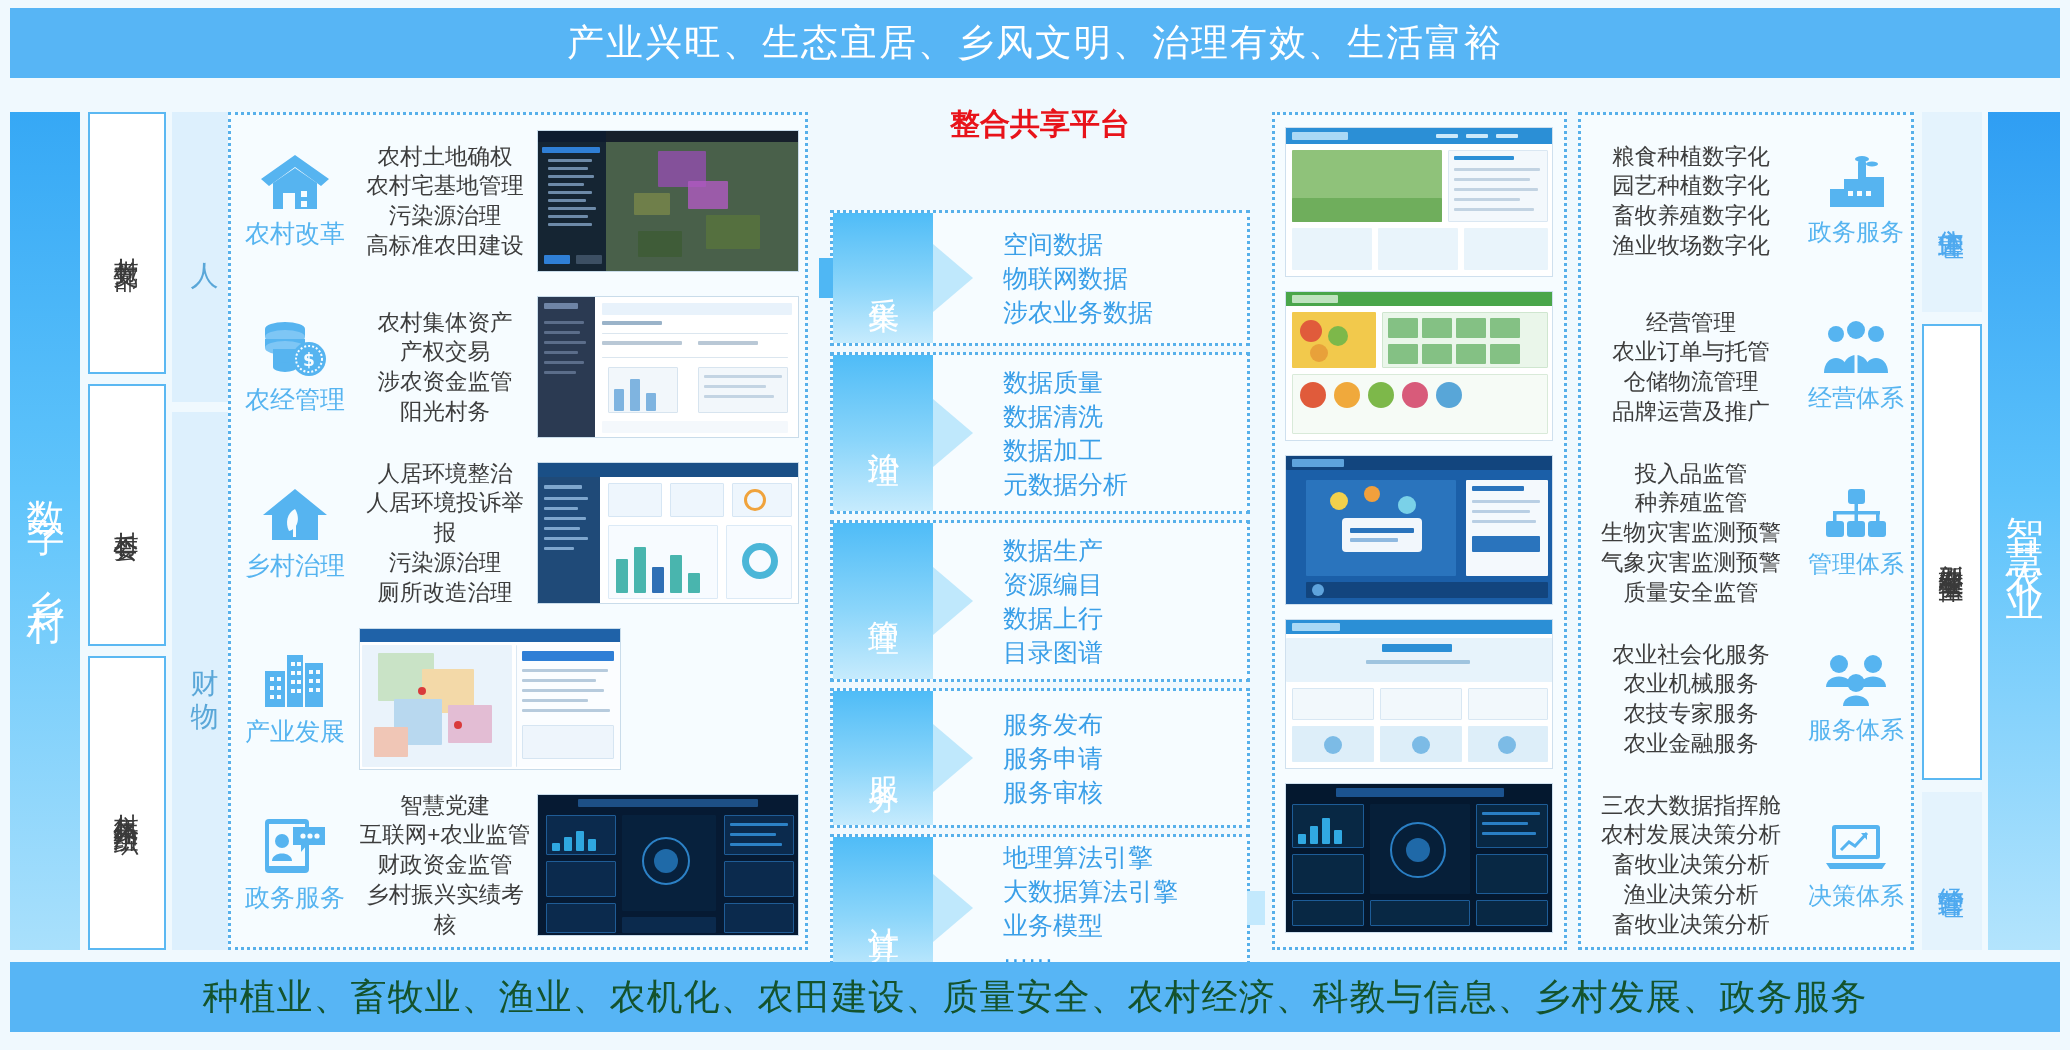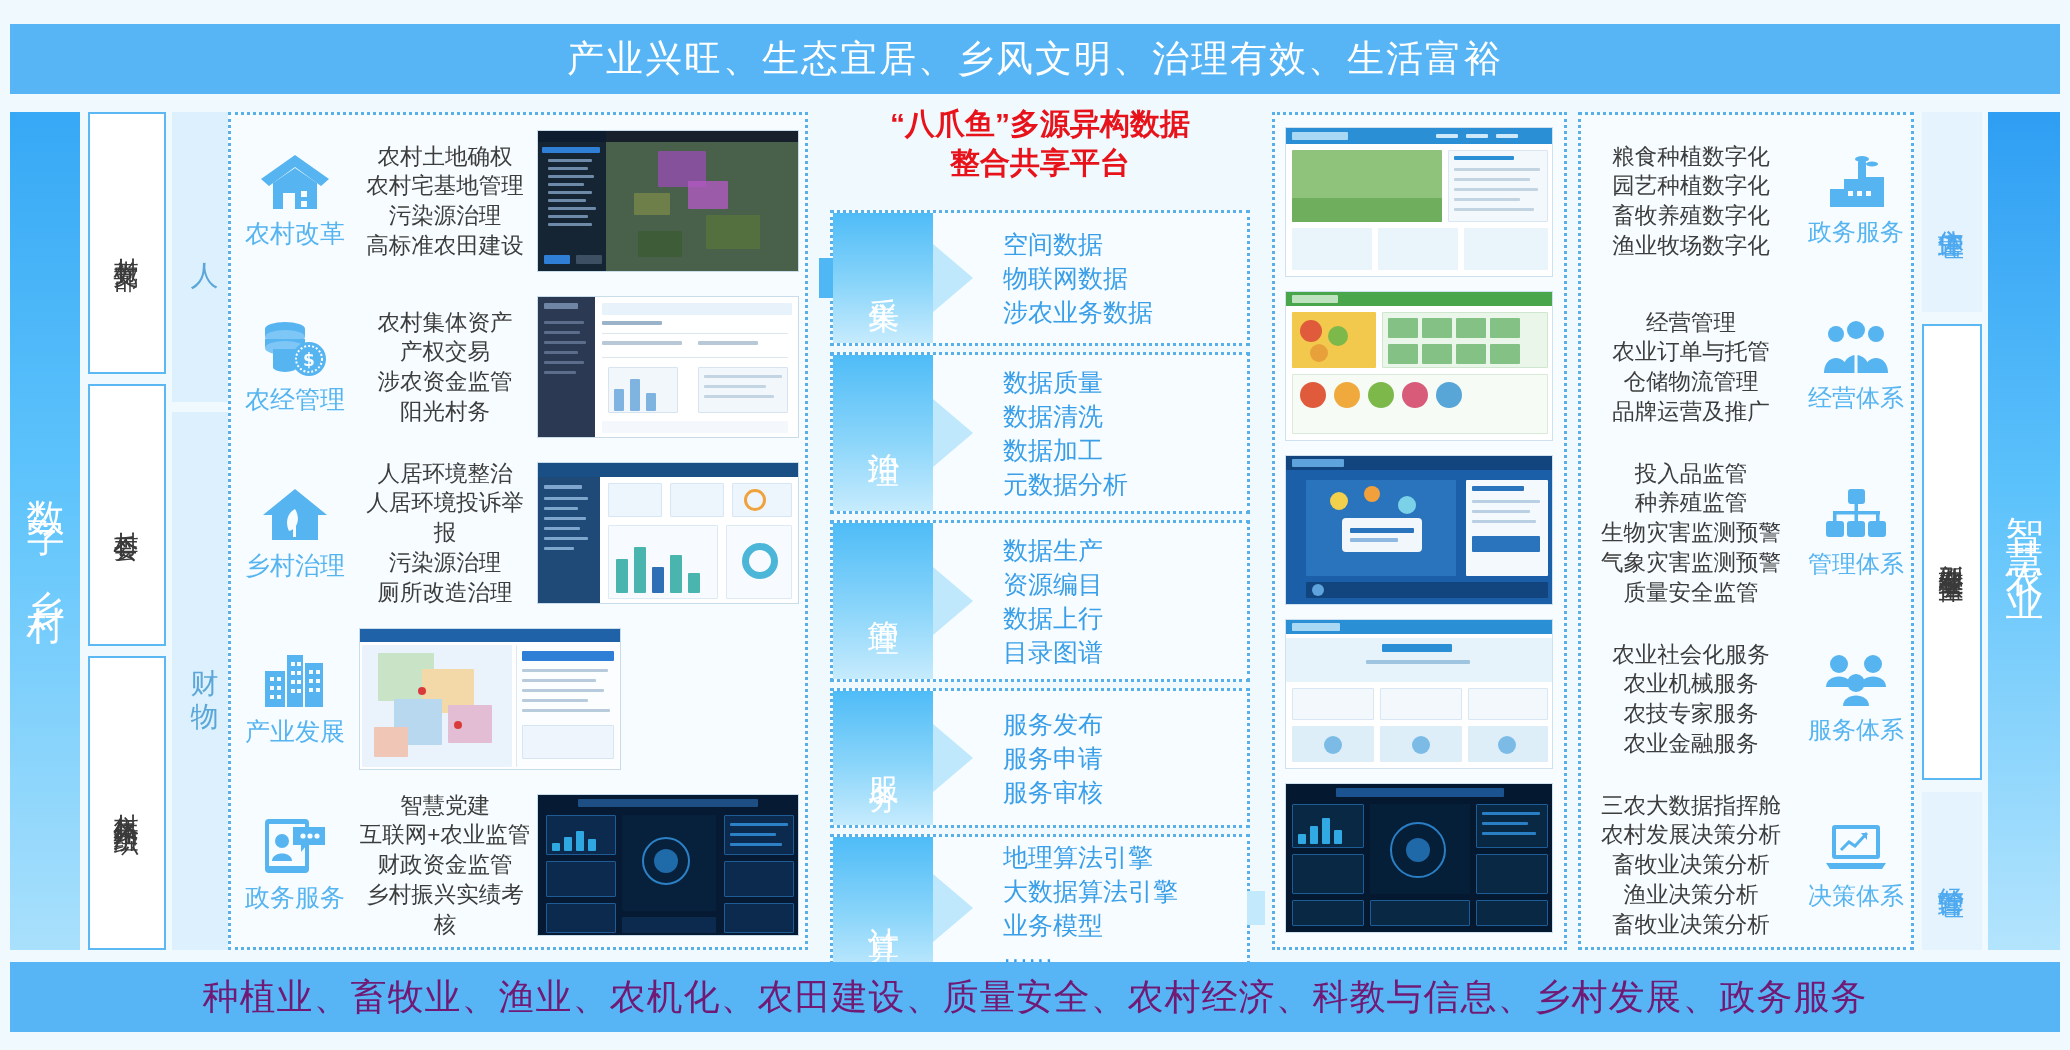--- a/index.html
+++ b/index.html
@@ -5,31 +5,31 @@
   * { box-sizing: border-box; margin:0; padding:0; }
   html,body { width:2070px; height:1050px; }
   body {
     font-family:"Liberation Sans","DejaVu Sans",sans-serif;
     background:#eef8fe; position:relative; overflow:hidden;
   }
   .page { position:absolute; inset:0; background:#f0f9fe; }
 
   
   .top-banner{
-    position:absolute; left:10px; top:24px; width:2050px; height:70px;
+    position:absolute; left:10px; top:8px; width:2050px; height:70px;
     background:#57b5f5; display:flex; align-items:center; justify-content:center;
   }
   .top-banner .txt{ color:#fff; font-size:37px; letter-spacing:2px; font-weight:400; }
 
   
   .bottom-banner{
     position:absolute; left:10px; top:962px; width:2050px; height:70px;
     background:#57b5f5; display:flex; align-items:center; justify-content:center;
   }
-  .bottom-banner .txt{ color:#701a75; font-size:36px; letter-spacing:1px; }
+  .bottom-banner .txt{ color:#14532d; font-size:36px; letter-spacing:1px; }
 
   
   .vtext{ writing-mode:vertical-rl; text-orientation:upright; white-space:nowrap; }
 
   
   .left-rail{
     position:absolute; left:10px; top:112px; width:70px; height:838px;
     background:linear-gradient(180deg,#36a8f5 0%,#5fc4fb 45%,#a9e0fc 100%);
     display:flex; align-items:center; justify-content:center;
   }
@@ -451,21 +451,20 @@
           <div class="mk-l" style="left:186px;top:108px;width:70px;height:30px;background:#0b2a4d;border:1px solid #1f5c96;"></div>
           <div class="mk-l" style="left:84px;top:122px;width:94px;height:16px;background:#0b2a4d;"></div>
         </div>
       </div>
     </div>
 
   </div>
 
   <div class="center-col">
     <div class="center-title">
-      <div>“八爪鱼”多源异构数据</div>
       <div>整合共享平台</div>
     </div>
 
     <div class="stage st-1">
       <div class="st-nub"></div>
       <div class="stage-tab">
         <span class="vtext">采集</span>
       </div>
       <div class="stage-items">
         <div>空间数据</div>

